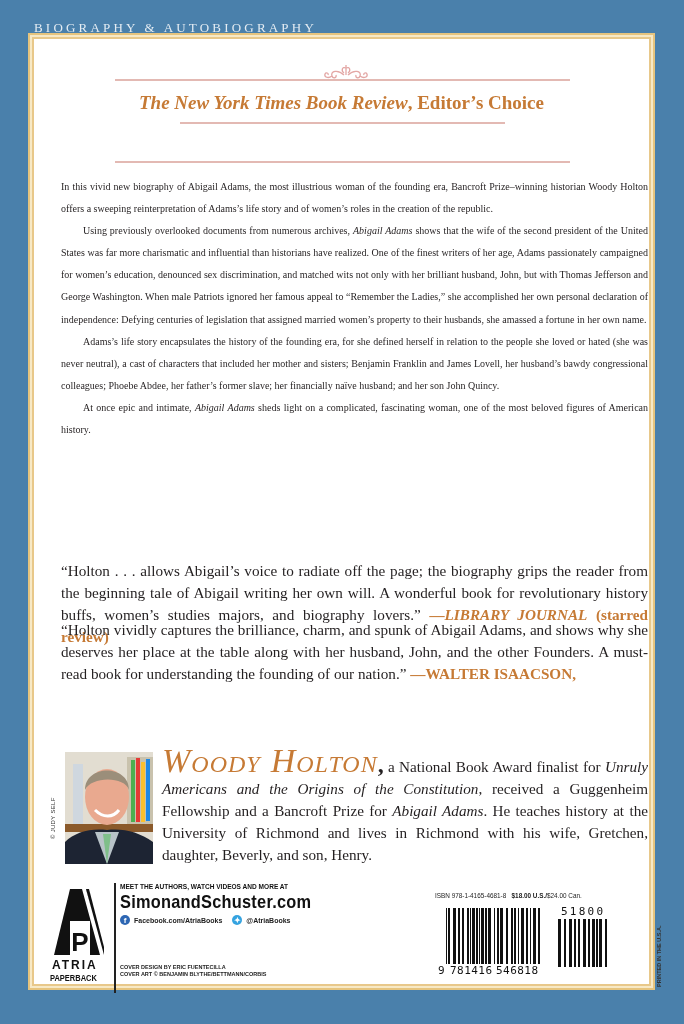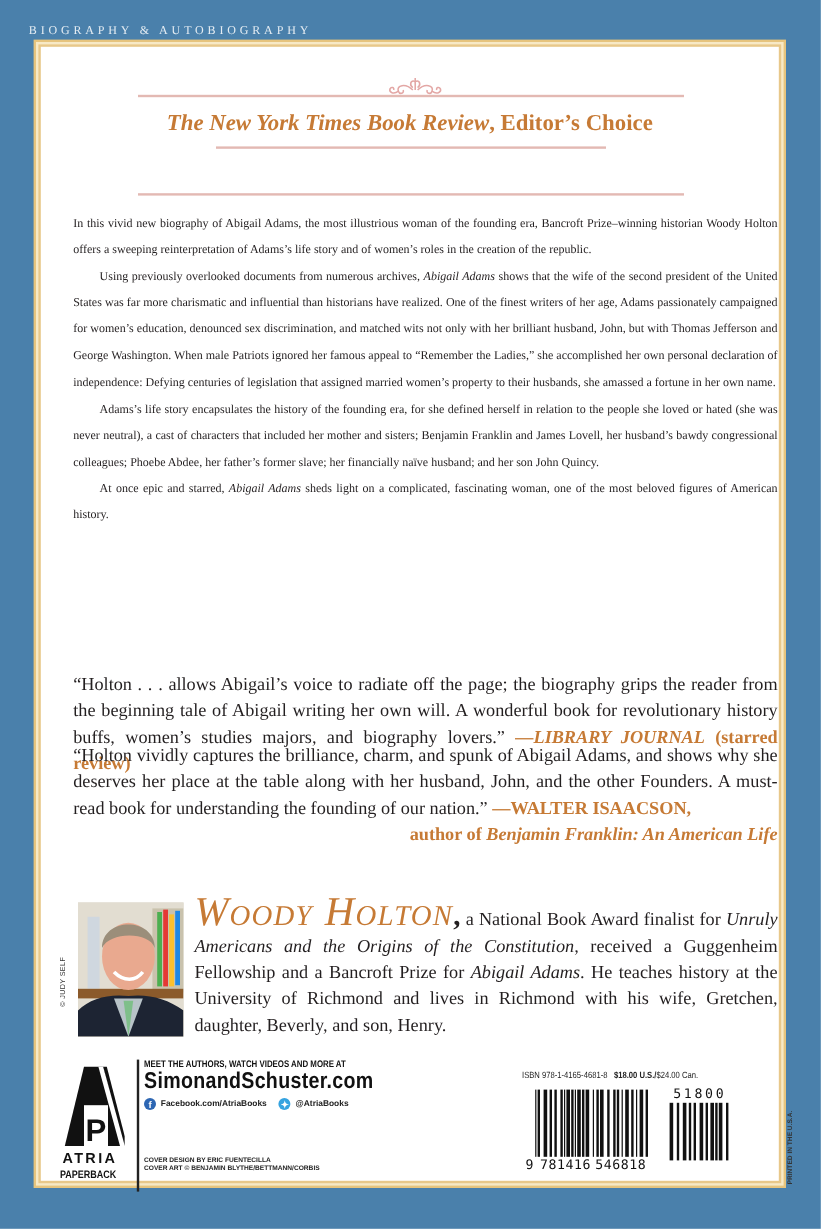--- a/index.html
+++ b/index.html
@@ -2,22 +2,22 @@
 <html><head>
 <meta charset="utf-8">
 <style>
   html, body { margin: 0; padding: 0; }
   body {
     width: 684px; height: 1024px; position: relative; overflow: hidden;
     background: #4a80ab;
     font-family: "Liberation Serif", "DejaVu Serif", serif;
   }
   .category {
-    position: absolute; left: 24px; top: 20px;
-    font-family: "Liberation Serif", serif; font-size: 10px; letter-spacing: 3.2px;
+    position: absolute; left: 34px; top: 20px;
+    font-family: "Liberation Serif", serif; font-size: 13px; letter-spacing: 3.2px;
     color: #e4ecf3;
   }
   .frame {
     position: absolute; left: 28px; top: 33px; width: 627px; height: 957px;
     background: #e6c47e; box-sizing: border-box;
   }
   .frame-inner1 {
     position: absolute; left: 2px; top: 2px; right: 2px; bottom: 2px; background: #f7e9c6;
   }
   .frame-inner2 {
@@ -102,30 +102,29 @@
 
     <div class="rule" style="left:146px; width:325px; top:83px;"></div>
 
 
     <div class="rule" style="left:81px; width:455px; top:122px;"></div>
 
     <div class="body" style="top:137px;">
       <p class="first">In this vivid new biography of Abigail Adams, the most illustrious woman of the founding era, Bancroft Prize–winning historian Woody Holton offers a sweeping reinterpretation of Adams’s life story and of women’s roles in the creation of the republic.</p>
       <p><span>Using previously overlooked documents from numerous archives, </span><i>Abigail Adams</i><span> shows that the wife of the second president of the United States was far more charismatic and influential than historians have realized. One of the finest writers of her age, Adams passionately campaigned for women’s education, denounced sex discrimination, and matched wits not only with her brilliant husband, John, but with Thomas Jefferson and George Washington. When male Patriots ignored her famous appeal to “Remember the Ladies,” she accomplished her own personal declaration of independence: Defying centuries of legislation that assigned married women’s property to their husbands, she amassed a fortune in her own name.</span></p>
       <p>Adams’s life story encapsulates the history of the founding era, for she defined herself in relation to the people she loved or hated (she was never neutral), a cast of characters that included her mother and sisters; Benjamin Franklin and James Lovell, her husband’s bawdy congressional colleagues; Phoebe Abdee, her father’s former slave; her financially naïve husband; and her son John Quincy.</p>
-      <p><span>At once epic and starred, </span><i>Abigail Adams</i><span> sheds light on a complicated, fascinating woman, one of the most beloved figures of American history.</span></p>
+      <p><span>At once epic and intimate, </span><i>Abigail Adams</i><span> sheds light on a complicated, fascinating woman, one of the most beloved figures of American history.</span></p>
     </div>
 
     <div class="quote" style="top:521px;">
       <p><span>“Holton . . . allows Abigail’s voice to radiate off the page; the biography grips the reader from the beginning tale of Abigail writing her own will. A wonderful book for revolutionary history buffs, women’s studies majors, and biography lovers.”</span> <span class="src"><i>—LIBRARY JOURNAL</i><span> (starred review)</span></span></p>
     </div>
 
     <div class="quote" style="top:580px;">
       <p><span>“Holton vividly captures the brilliance, charm, and spunk of Abigail Adams, and shows why she deserves her place at the table along with her husband, John, and the other Founders. A must-read book for understanding the founding of our nation.”</span> <span class="src">—WALTER ISAACSON,</span></p>
-      <div class="author-line"><span>author of </span><i>Benjamin Franklin: An American Life</i></div>
     </div>
 
     <div class="photo">
       <svg width="88" height="112" viewBox="0 0 88 112">
         <rect width="88" height="112" fill="#e2ddd1"></rect>
         <rect x="62" y="5" width="26" height="70" fill="#c9c2ad"></rect>
         <rect x="66" y="8" width="4" height="62" fill="#4caf50"></rect>
         <rect x="71" y="6" width="4" height="64" fill="#e53935"></rect>
         <rect x="76" y="10" width="4" height="60" fill="#fbc02d"></rect>
         <rect x="81" y="7" width="4" height="62" fill="#1e88e5"></rect>

